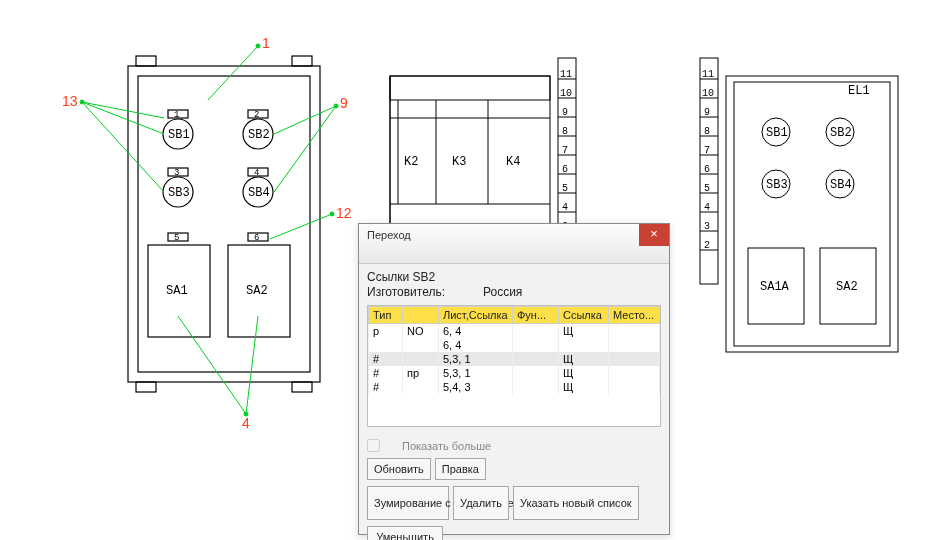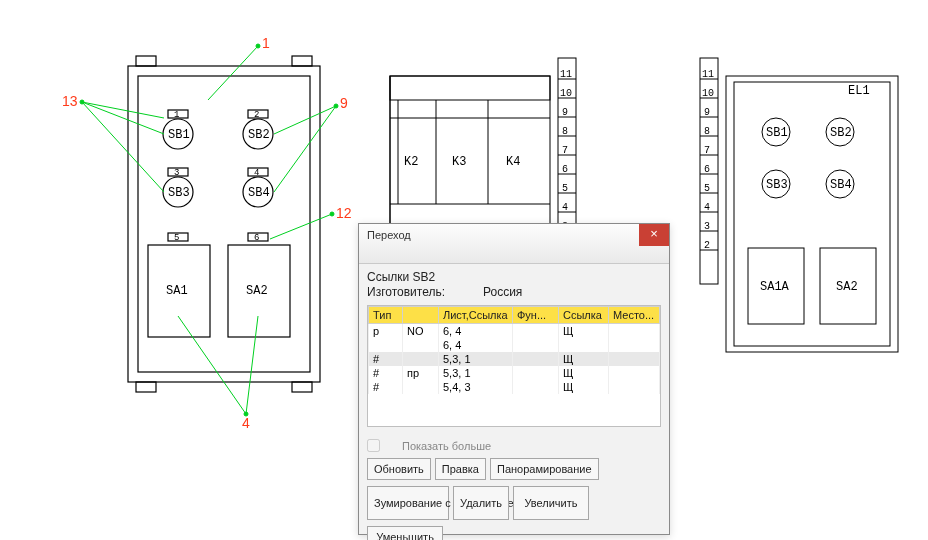--- a/index.html
+++ b/index.html
@@ -267,25 +267,24 @@
     </div>
 
     <div class="chk-row">
       <input type="checkbox" disabled="" style="">
       <span>Показать больше</span>
     </div>
 
     <div class="btn-row">
       <button class="winbtn">Обновить</button>
       <button class="winbtn">Правка</button>
-      <button class="winbtn">Панорамирование</button>
     </div>
     <div class="btn-row">
       <button class="winbtn twoline">Зумирование с сохранением</button>
       <button class="winbtn">Удалить</button>
-      <button class="winbtn" style="width:76px">Увеличить</button>
+      <button class="winbtn">Указать новый список</button>
     </div>
     <div class="btn-row right">
       <button class="winbtn" style="width:76px">Уменьшить</button>
     </div>
 
   </div>
 </div>
 
 </body></html>

